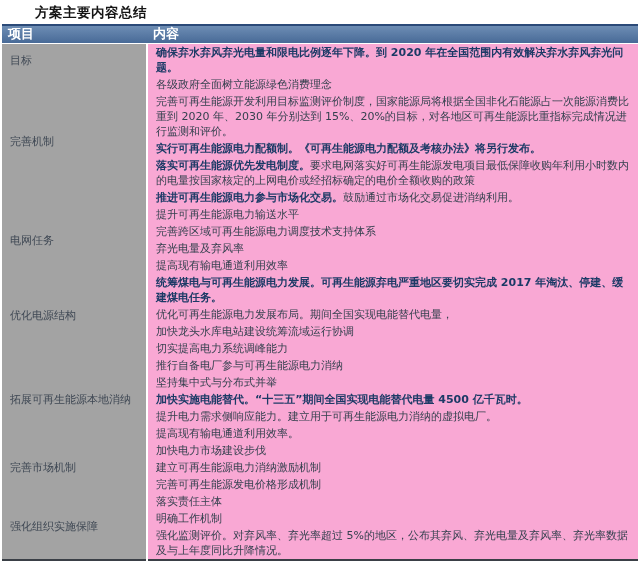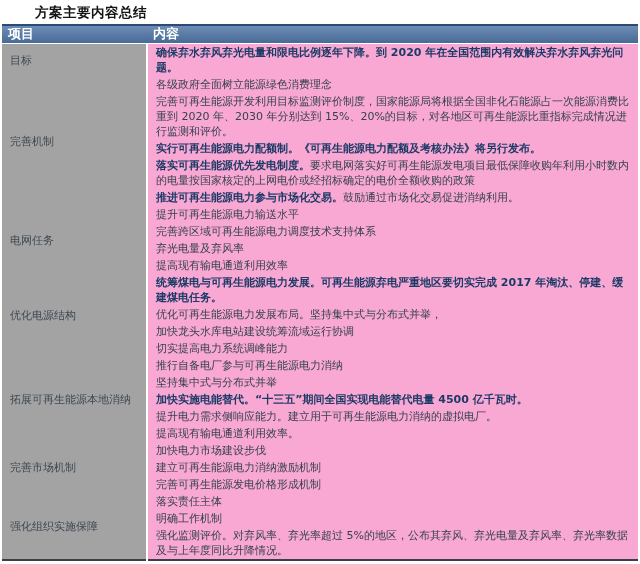--- a/index.html
+++ b/index.html
@@ -103,21 +103,21 @@
       </tr>
       <tr>
         <td class="cb"><span class="b"></span><span class="r">提高现有输电通道利用效率</span></td>
       </tr>
 
       <tr>
         <td class="label lb" rowspan="4">优化电源结构</td>
         <td class="cw"><span class="b">统筹煤电与可再生能源电力发展。可再生能源弃电严重地区要切实完成 2017 年淘汰、停建、缓建煤电任务。</span><span class="r"></span></td>
       </tr>
       <tr>
-        <td class="cb"><span class="b"></span><span class="r">优化可再生能源电力发展布局。坚持集中式与分布式并举，</span></td>
+        <td class="cb"><span class="b"></span><span class="r">优化可再生能源电力发展布局。期间全国实现电能替代电量，</span></td>
       </tr>
       <tr>
         <td class="cw"><span class="b"></span><span class="r">加快龙头水库电站建设统筹流域运行协调</span></td>
       </tr>
       <tr>
         <td class="cb"><span class="b"></span><span class="r">切实提高电力系统调峰能力</span></td>
       </tr>
 
       <tr>
         <td class="label lw" rowspan="5">拓展可再生能源本地消纳</td>

